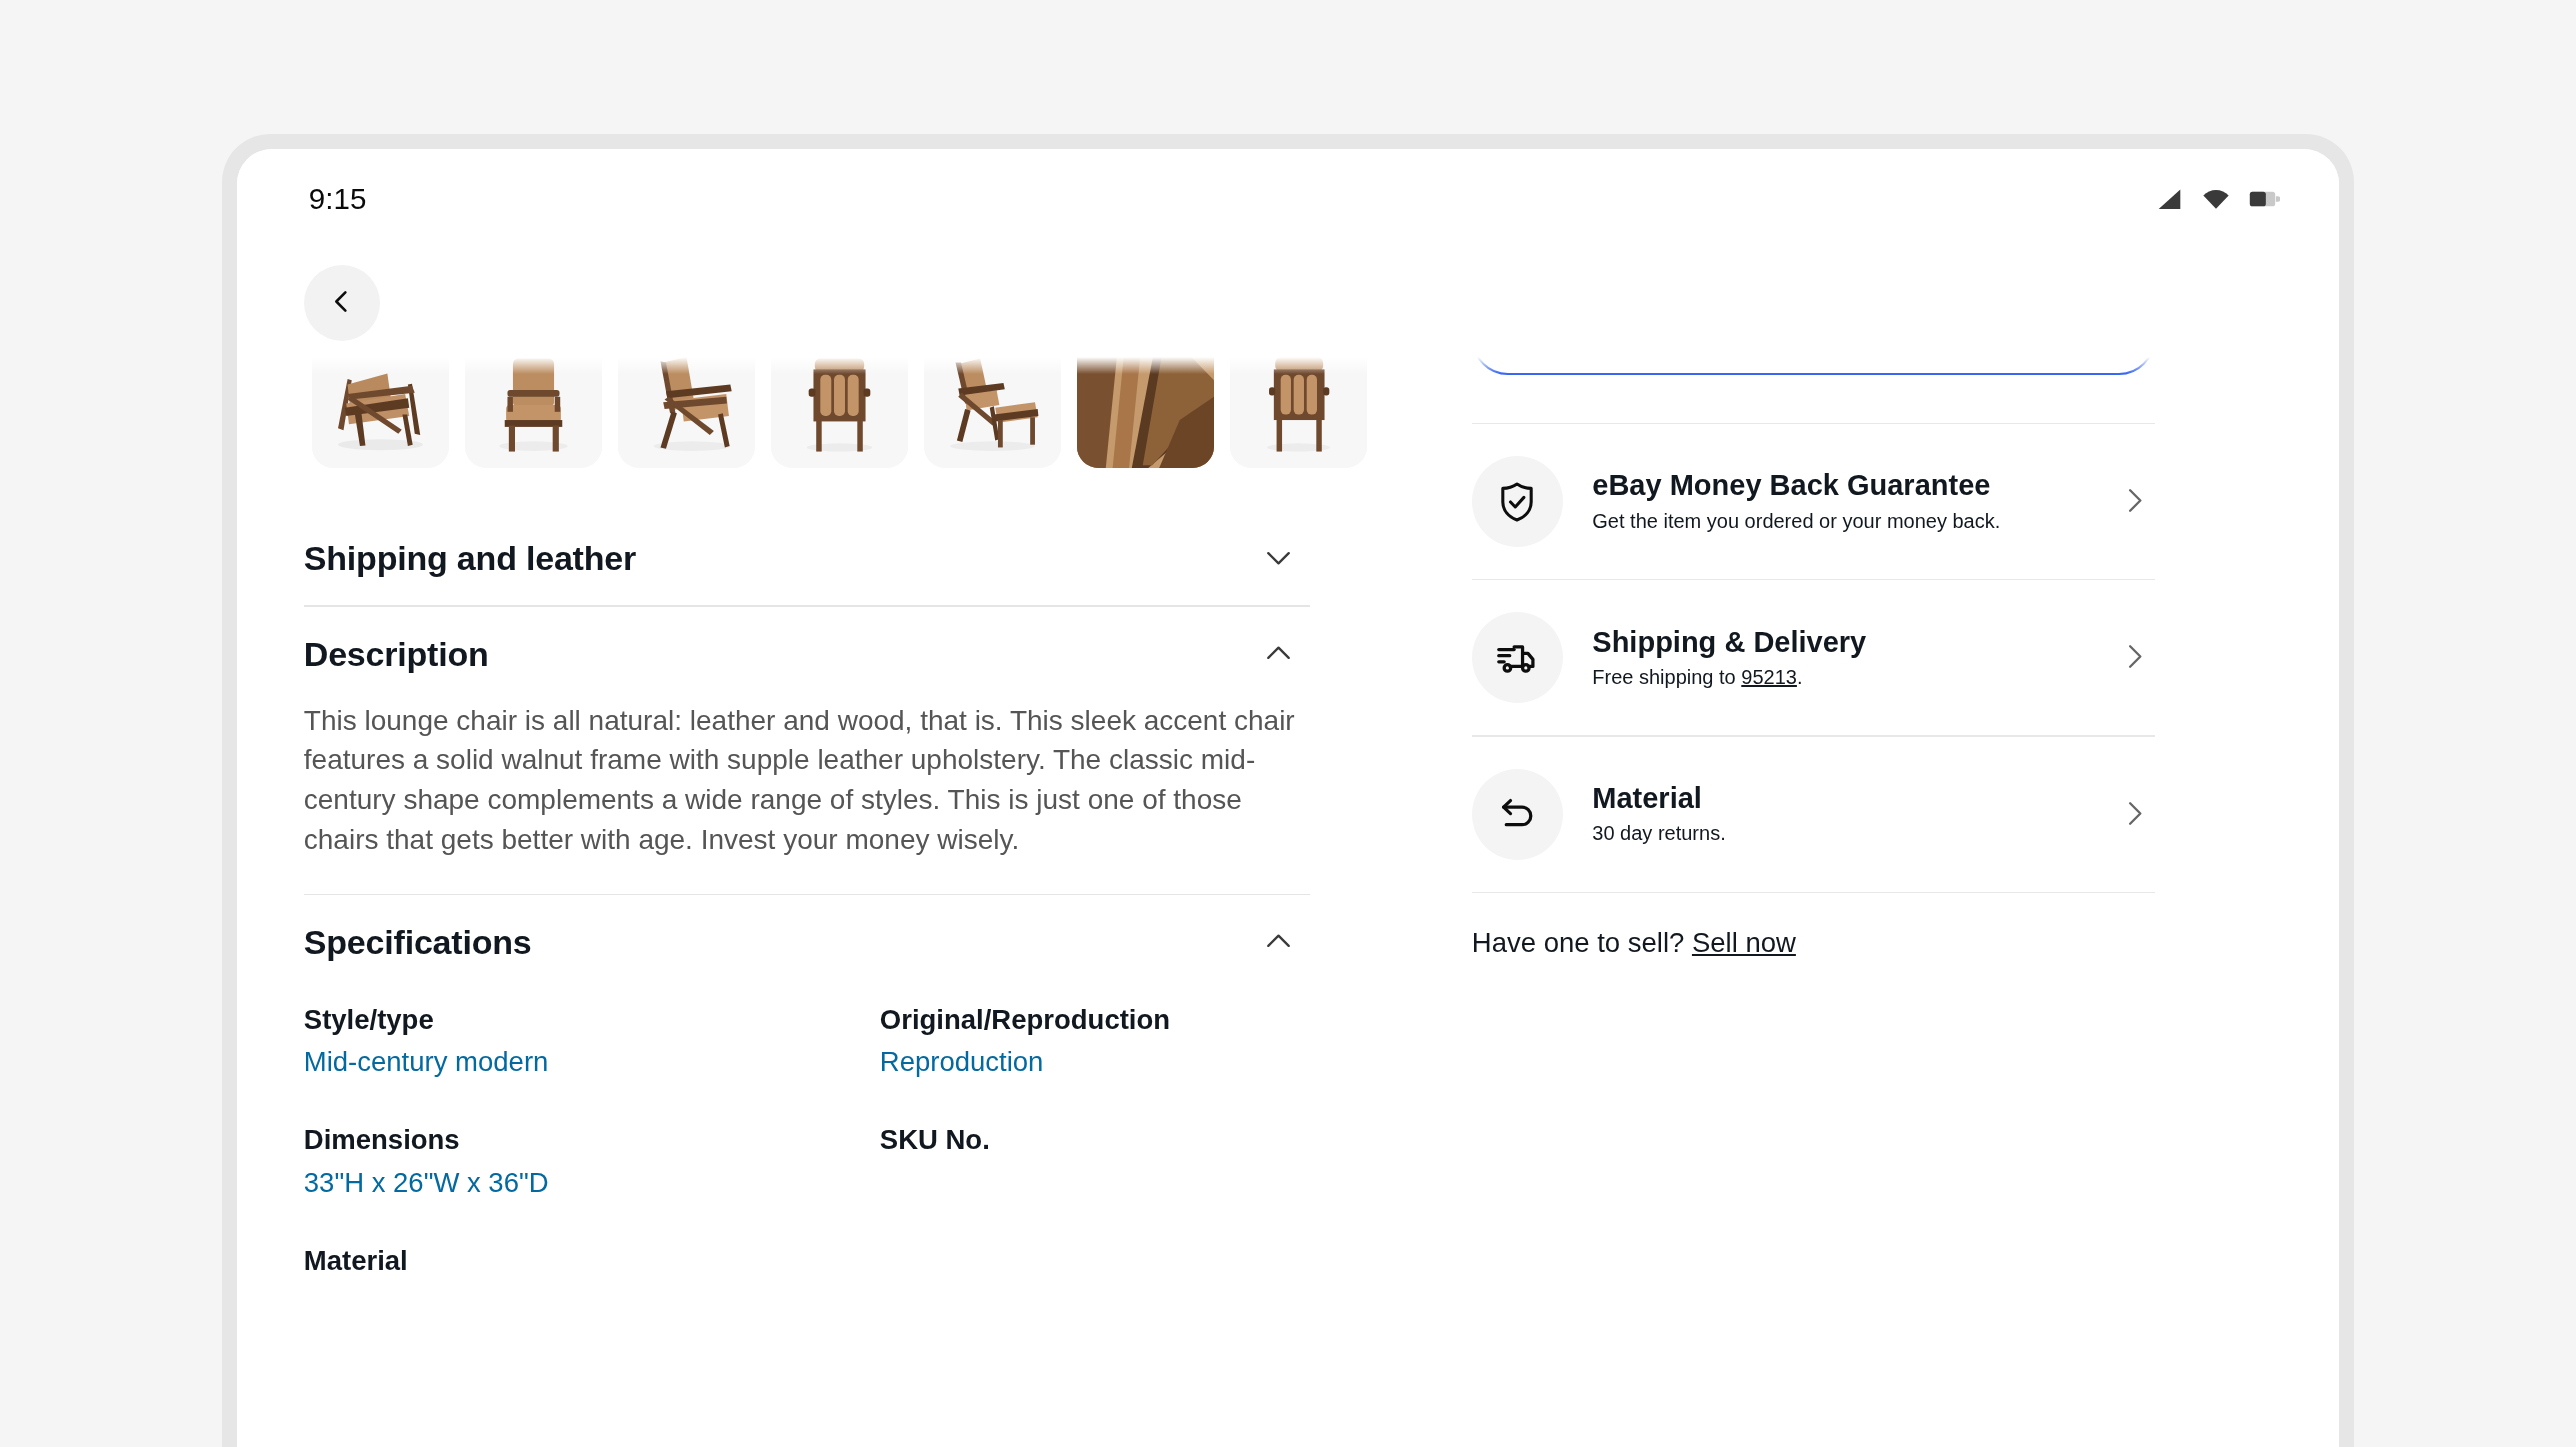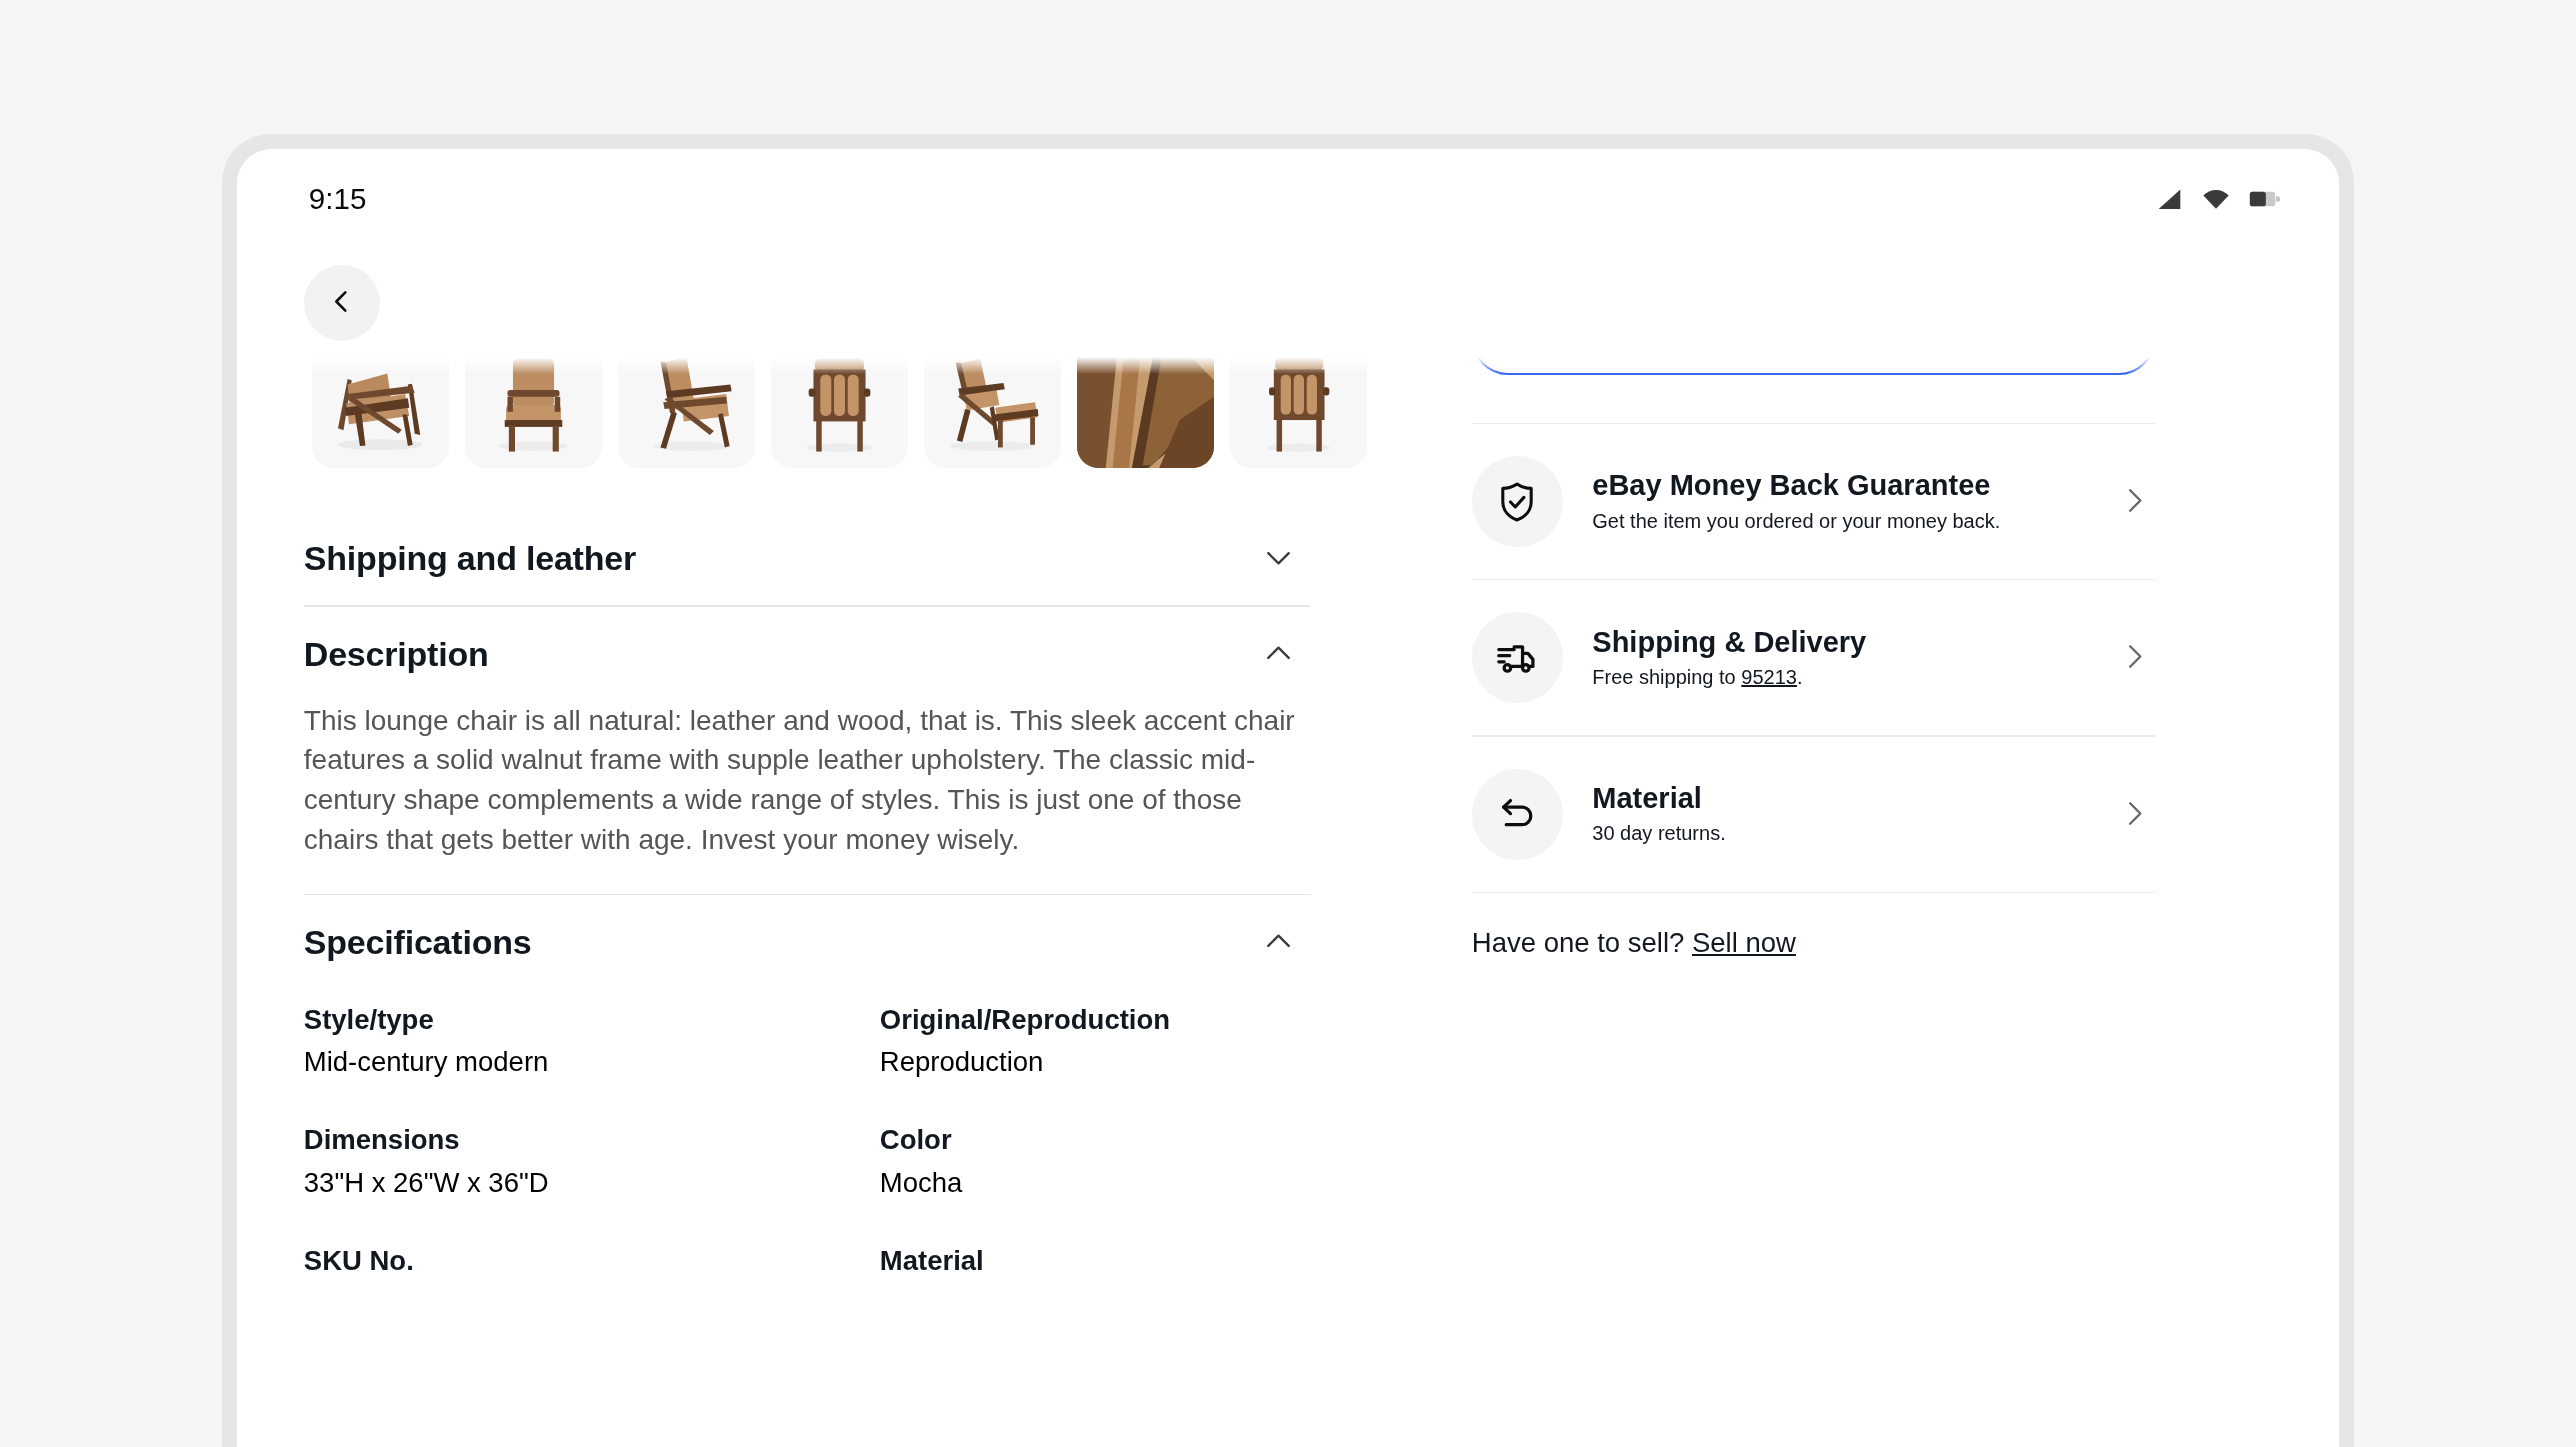--- a/index.html
+++ b/index.html
@@ -139,21 +139,21 @@
     display: grid;
     grid-template-columns: 576px 1fr;
     row-gap: 0;
     padding-top: 14.8px;
   }
   .spec-cell { padding-bottom: 46px; }
   .spec-label {
     font-size: 27.5px; font-weight: bold; color: #111820;
     margin-bottom: 10.7px;
   }
-  .spec-value { font-size: 27.5px; color: #000000; }
+  .spec-value { font-size: 27.5px; color: #0369a1; }
 
   
   #right-col {
     flex: 1;
     position: relative;
     padding-left: 27px;
     padding-right: 68px;
   }
   #make-offer-button {
     display: block;
@@ -412,24 +412,20 @@
               </div>
               <div class="spec-cell">
                 <div class="spec-label">Original/Reproduction</div>
                 <div class="spec-value">Reproduction</div>
               </div>
               <div class="spec-cell">
                 <div class="spec-label">Dimensions</div>
                 <div class="spec-value">33"H x 26"W x 36"D</div>
               </div>
               <div class="spec-cell">
-                <div class="spec-label">Color</div>
-                <div class="spec-value">Mocha</div>
-              </div>
-              <div class="spec-cell">
                 <div class="spec-label">SKU No.</div>
                 <div class="spec-value"></div>
               </div>
               <div class="spec-cell">
                 <div class="spec-label">Material</div>
                 <div class="spec-value"></div>
               </div>
             </div>
 
           </div>

